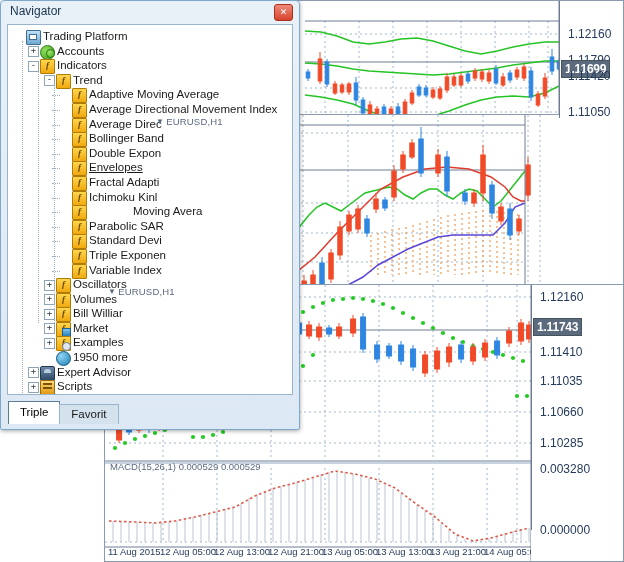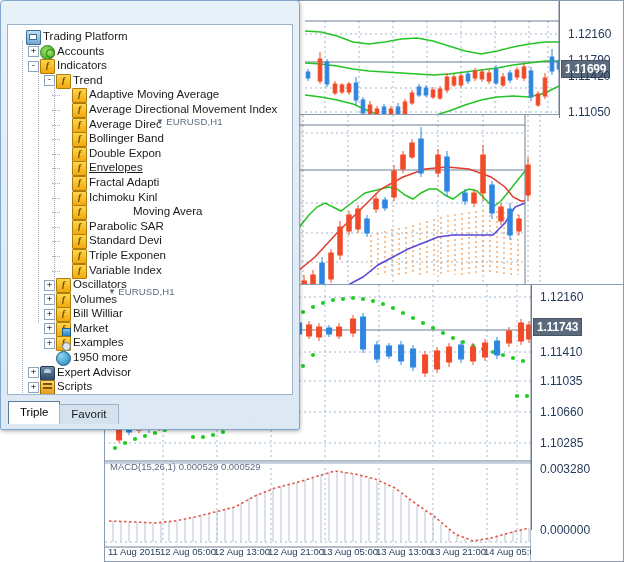--- a/index.html
+++ b/index.html
@@ -779,20 +779,24 @@
     <span style="position:absolute;left:163px;top:1px;white-space:nowrap;">12 Aug 21:00</span>
     <span style="position:absolute;left:217px;top:1px;white-space:nowrap;">13 Aug 05:00</span>
     <span style="position:absolute;left:271px;top:1px;white-space:nowrap;">13 Aug 13:00</span>
     <span style="position:absolute;left:325px;top:1px;white-space:nowrap;">13 Aug 21:00</span>
     <span style="position:absolute;left:379px;top:1px;white-space:nowrap;">14 Aug 05:00</span>
     <span style="position:absolute;left:433px;top:1px;white-space:nowrap;">14 Aug 13:00</span>
   </div>
 </div>
 
 <div id="navigator">
+  <div id="nav-titlebar">
+    <span id="nav-title">Navigator</span>
+    <div id="nav-close">✕</div>
+  </div>
   <div id="nav-body">
     <div id="tree-host" style="position:relative;padding:4px 0 0 4px;">
         <div class="trow">
           <span class="ico tp" style="left: 14px;"></span>
           <span class="lbl" style="left: 31px;">Trading Platform</span>
         </div>
         <div class="trow">
           <span class="exp" style="left: 16px;">+</span>
           <span class="ico acc" style="left: 28px;"></span>
           <span class="lbl" style="left: 45px;">Accounts</span>

